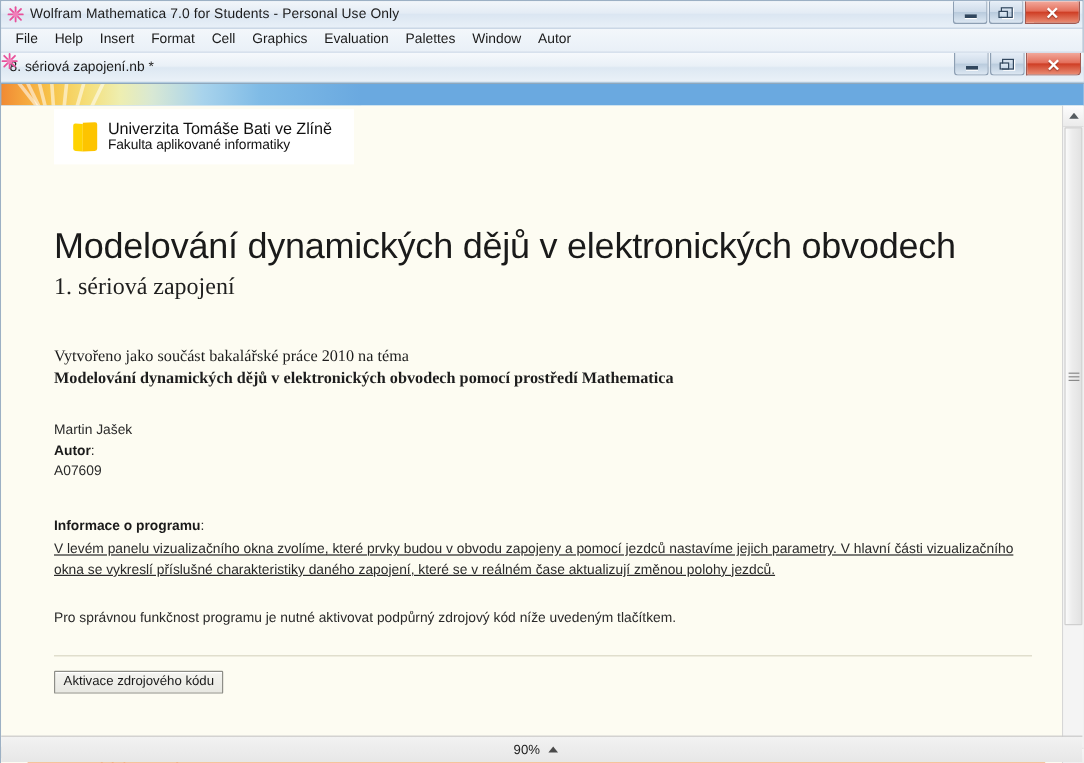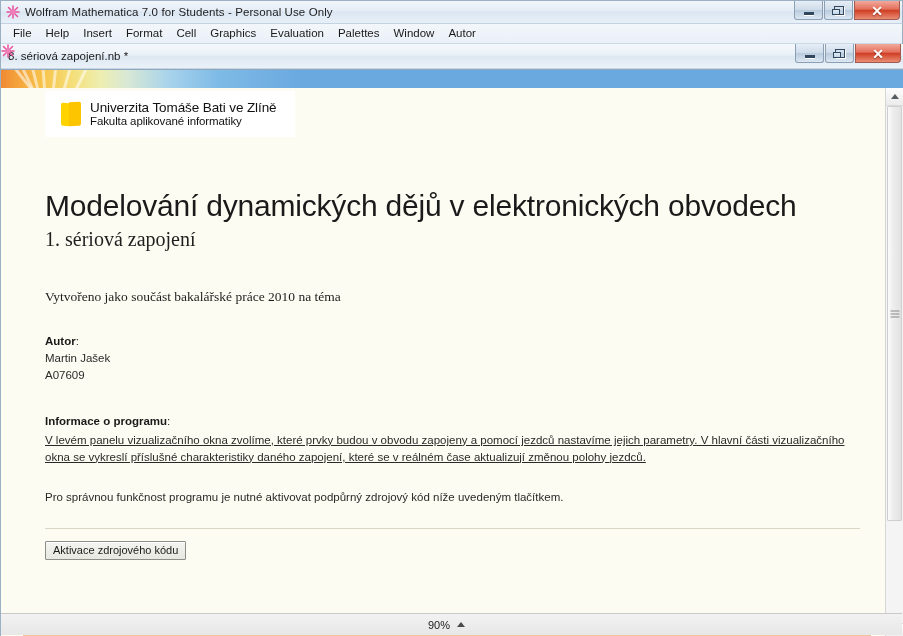--- a/index.html
+++ b/index.html
@@ -586,25 +586,26 @@
             </span>
           </div>
 
           <div class="content">
 
             <h1 class="doc-title">Modelování dynamických dějů v elektronických obvodech</h1>
             <h2 class="doc-sub">1. sériová zapojení</h2>
 
             <div class="block-created">
               <p class="serif-p">Vytvořeno jako součást bakalářské práce 2010 na téma</p>
+              <p class="serif-p bold">Modelování dynamických dějů v elektronických obvodech pomocí prostředí Mathematica</p>
             </div>
 
             <div class="block-author sans-block">
+              <div>Martin Jašek</div>
               <div><span class="lbl">Autor</span><span>:</span></div>
-              <div>Martin Jašek</div>
               <div>A07609</div>
             </div>
 
             <div class="block-info sans-block">
               <p><span class="lbl">Informace o programu</span><span>:</span></p>
               <p class="info-body">V levém panelu vizualizačního okna zvolíme, které prvky budou v obvodu zapojeny a pomocí jezdců nastavíme jejich parametry. V hlavní části vizualizačního okna se vykreslí příslušné charakteristiky daného zapojení, které se v reálném čase aktualizují změnou polohy jezdců.</p>
             </div>
 
             <div class="block-activate sans-block">
               <p>Pro správnou funkčnost programu je nutné aktivovat podpůrný zdrojový kód níže uvedeným tlačítkem.</p>

